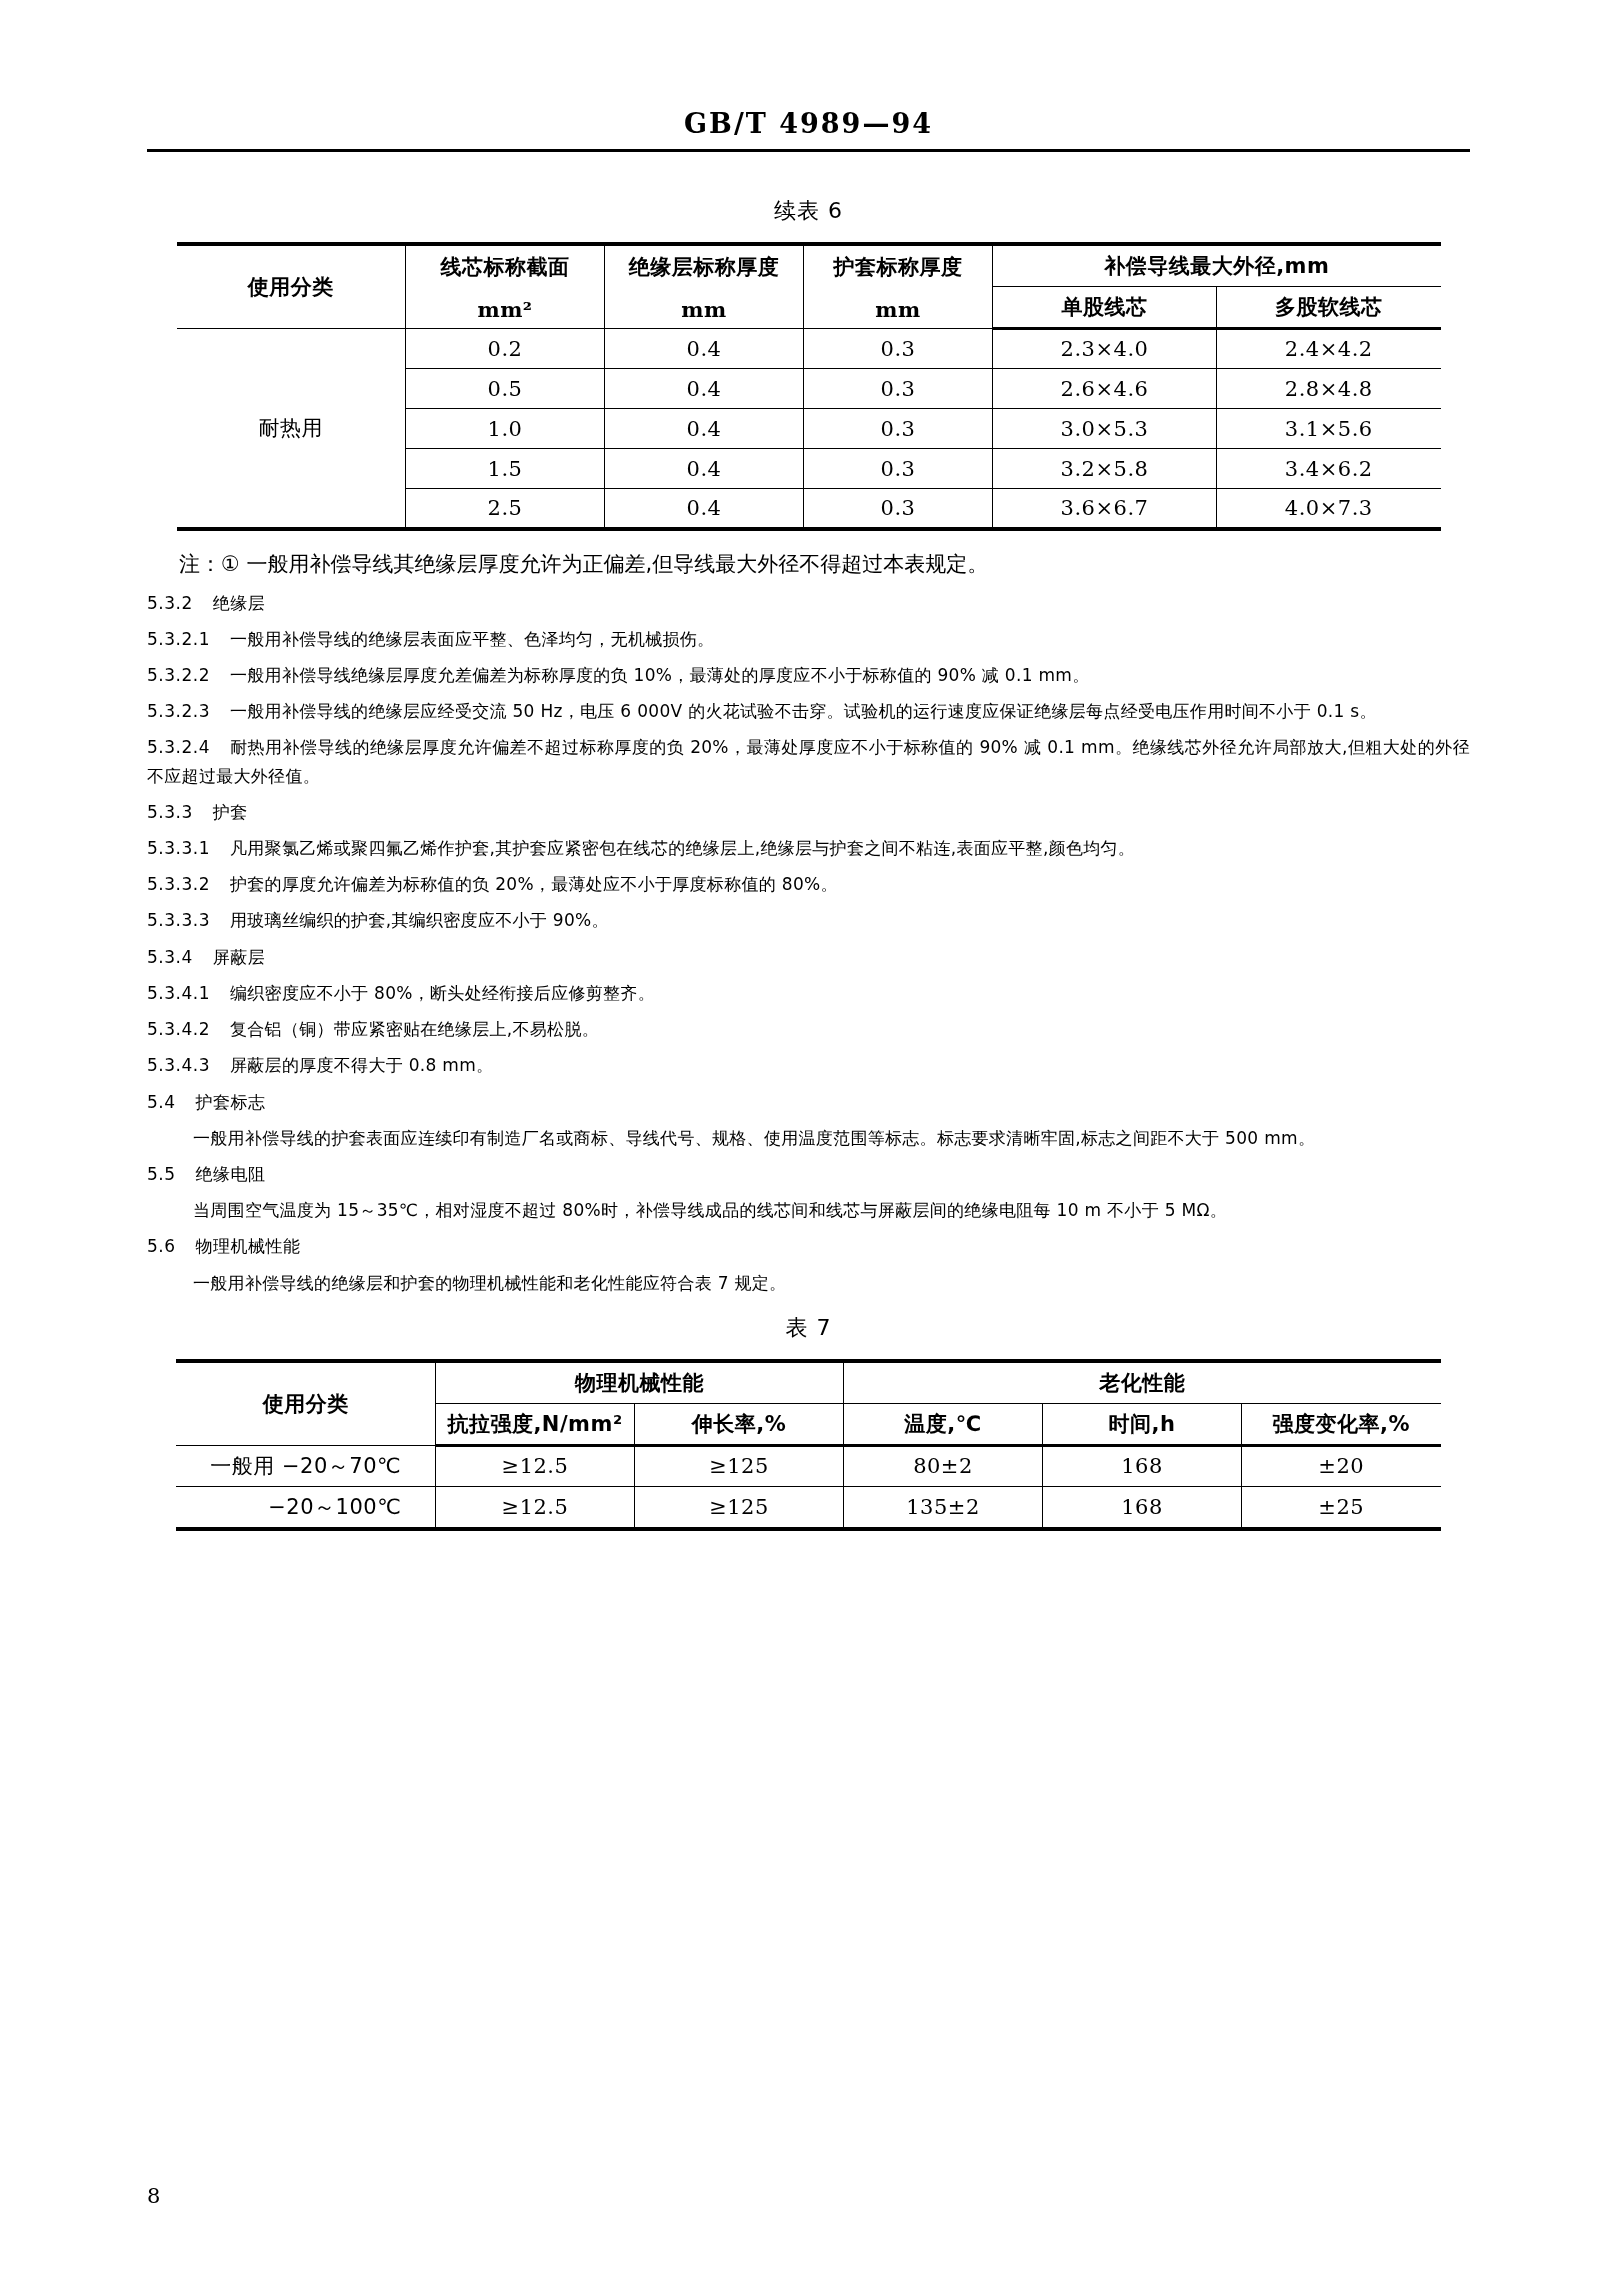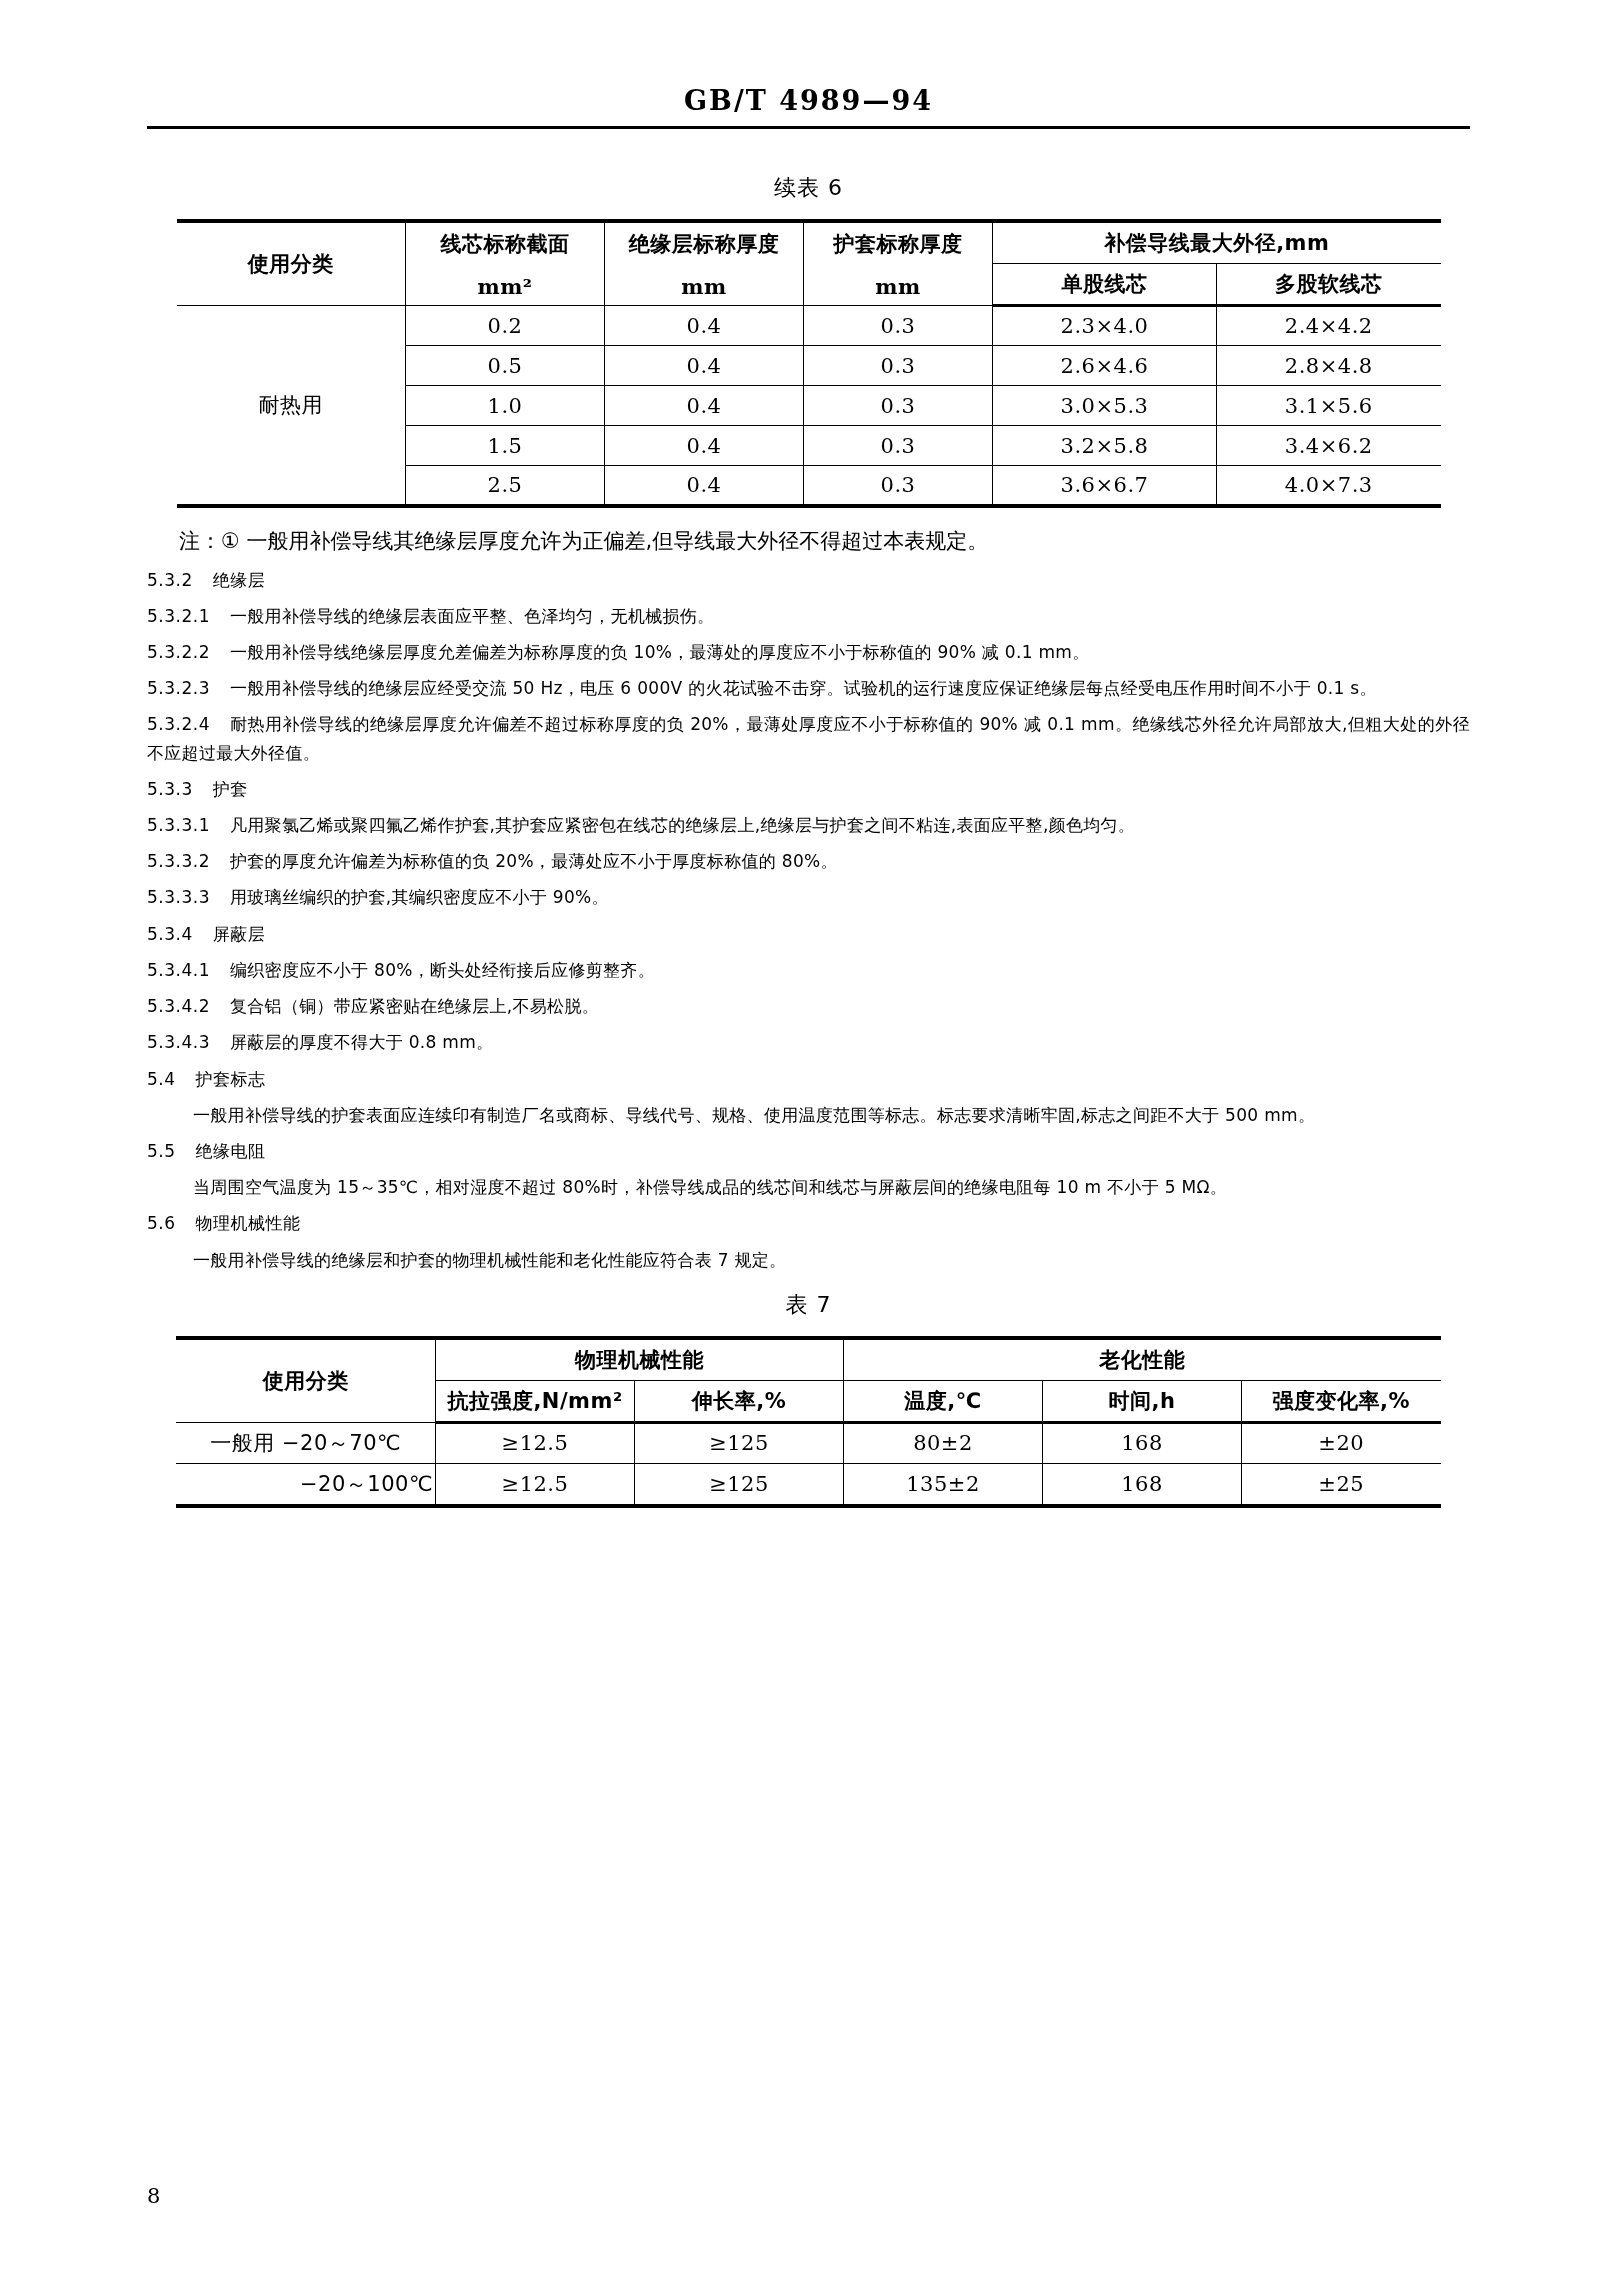--- a/index.html
+++ b/index.html
@@ -27,21 +27,21 @@
     width: 1323px;
   }
 
   
   .std-header {
     text-align: center;
     font-family: "DejaVu Serif", "Liberation Serif", serif;
     font-weight: bold;
     font-size: 27px;
     letter-spacing: 2px;
-    padding-top: 85px;
+    padding-top: 108px;
     padding-bottom: 6px;
   }
   .header-rule {
     border-bottom: 3px solid #000;
     margin-top: 4px;
   }
 
   
   .table-caption {
     text-align: center;
@@ -330,21 +330,21 @@
       <tbody>
         <tr class="datacell">
           <td class="no-left">一般用 −20～70℃</td>
           <td class="num">≥12.5</td>
           <td class="num">≥125</td>
           <td class="num">80±2</td>
           <td class="num">168</td>
           <td class="num no-right">±20</td>
         </tr>
         <tr class="datacell">
-          <td class="no-left" style="text-align:right;padding-left:60px;">−20～100℃</td>
+          <td class="no-left" style="text-align:center;padding-left:60px;">−20～100℃</td>
           <td class="num">≥12.5</td>
           <td class="num">≥125</td>
           <td class="num">135±2</td>
           <td class="num">168</td>
           <td class="num no-right">±25</td>
         </tr>
       </tbody>
     </table>
 
   </div>

